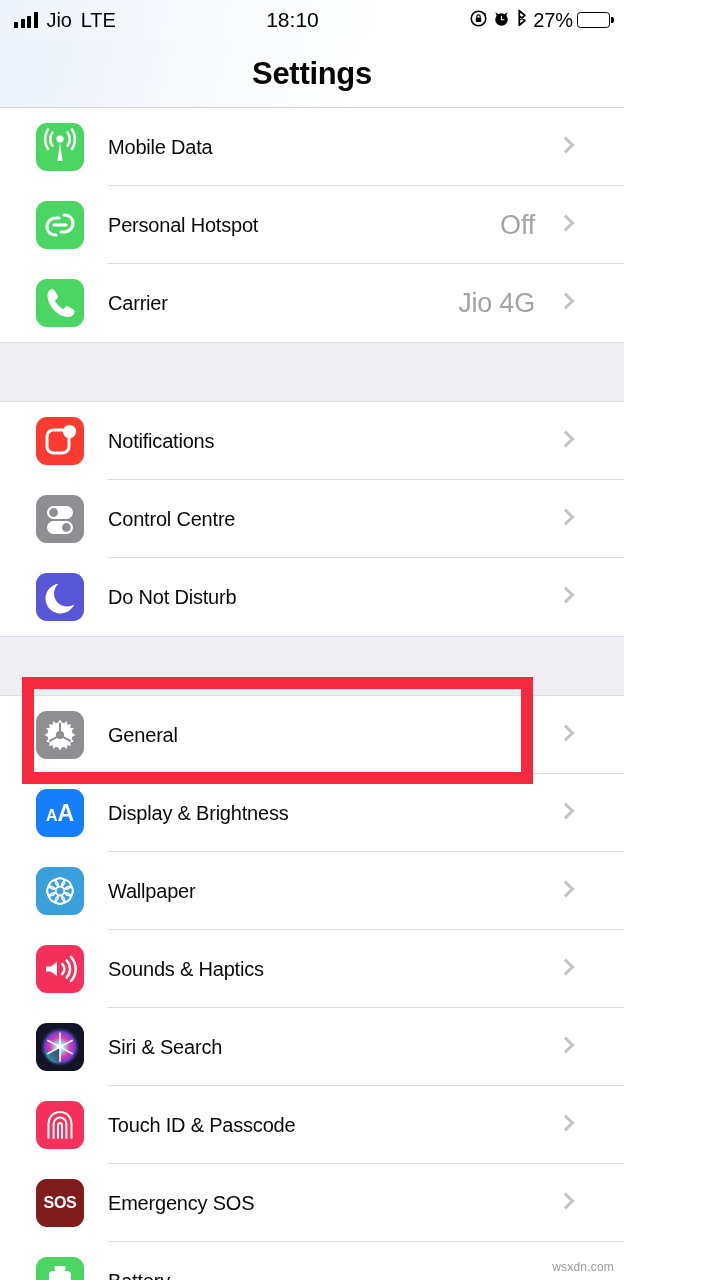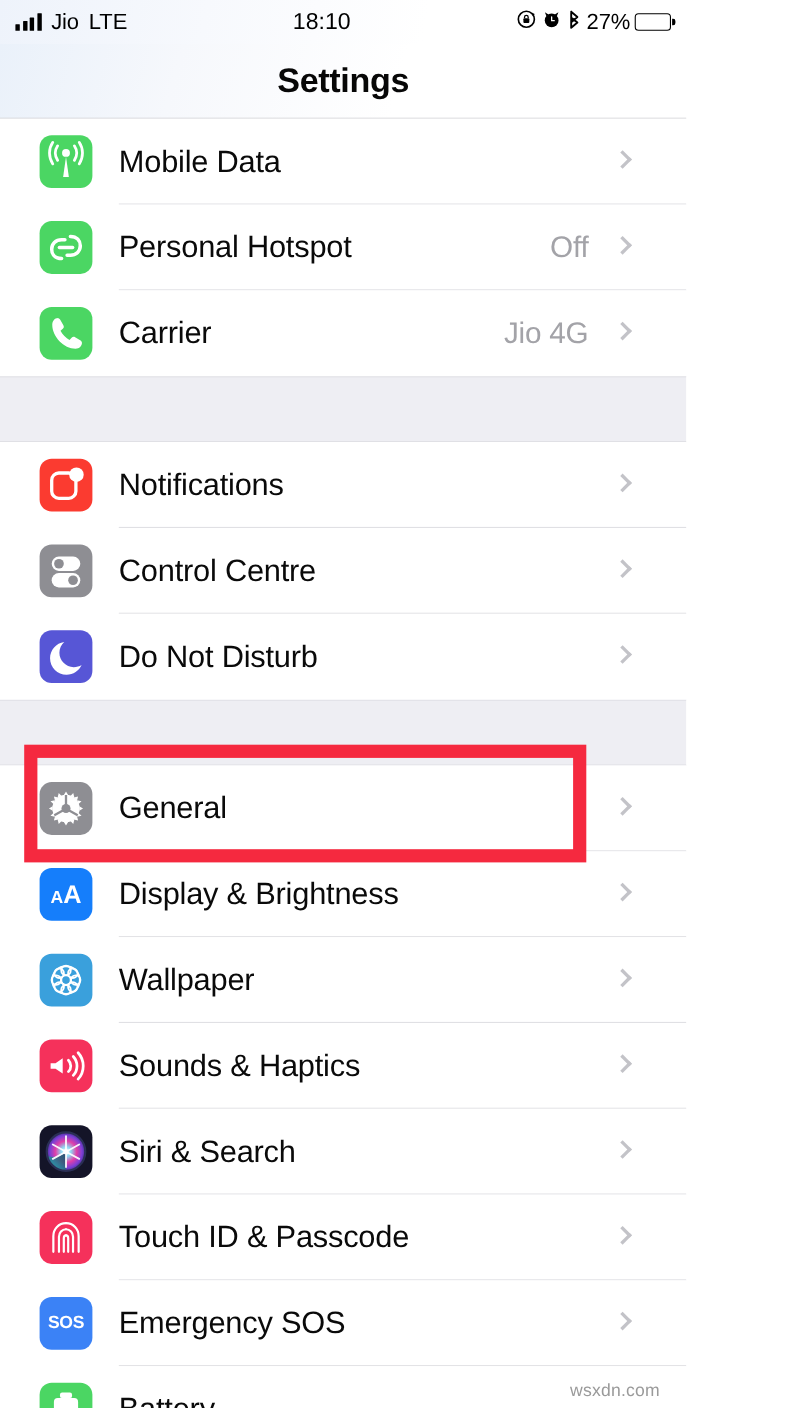--- a/index.html
+++ b/index.html
@@ -86,21 +86,21 @@
   }
 
   .icon {
     width:48px; height:48px; border-radius:11px;
     flex:0 0 48px; position:relative;
     display:flex; align-items:center; justify-content:center;
     overflow:hidden;
   }
   .label {
     margin-left:24px;
-    font-size:28px; color:#0a0a0a;
+    font-size:20px; color:#0a0a0a;
     letter-spacing:-0.2px; white-space:nowrap;
   }
   .row-right {
     margin-left:auto; display:flex; align-items:center; gap:24px;
     padding-right:52px;
   }
   .detail { font-size:27px; color:#a3a3a8; letter-spacing:-0.2px; }
   .chev {
     width:13px; height:22px; position:relative; flex:0 0 13px;
   }
@@ -132,22 +132,22 @@
     position:absolute;
     left:22px; top:677px;
     width:511px; height:107px;
     border:12px solid #f5293f;
     pointer-events:none;
     z-index:20;
   }
 
   
   #watermark {
-    position:absolute; right:24px; bottom:6px;
-    font-size:16px; color:#9a9a9a; letter-spacing:0.2px;
+    position:absolute; right:10px; bottom:6px;
+    font-size:12px; color:#9a9a9a; letter-spacing:0.2px;
     z-index:30;
   }
 </style>
 </head>
 <body>
 
 <div id="screen">
 
   <div id="statusbar">
     <div class="sb-left">
@@ -406,21 +406,21 @@
         </g>
       </svg>
           </div>
           <div class="label">Touch ID &amp; Passcode</div>
           <div class="row-right">
             <span class="chev"></span>
           </div>
           <div class="sep"></div>
         </div>
         <div class="row">
-          <div class="icon" style="background: #3b82f6;">
+          <div class="icon" style="background: #7f1d1d;">
             <span class="sos-txt">SOS</span>
           </div>
           <div class="label">Emergency SOS</div>
           <div class="row-right">
             <span class="chev"></span>
           </div>
           <div class="sep"></div>
         </div>
         <div class="row nosep">
           <div class="icon" style="background: rgb(75, 214, 99);">

